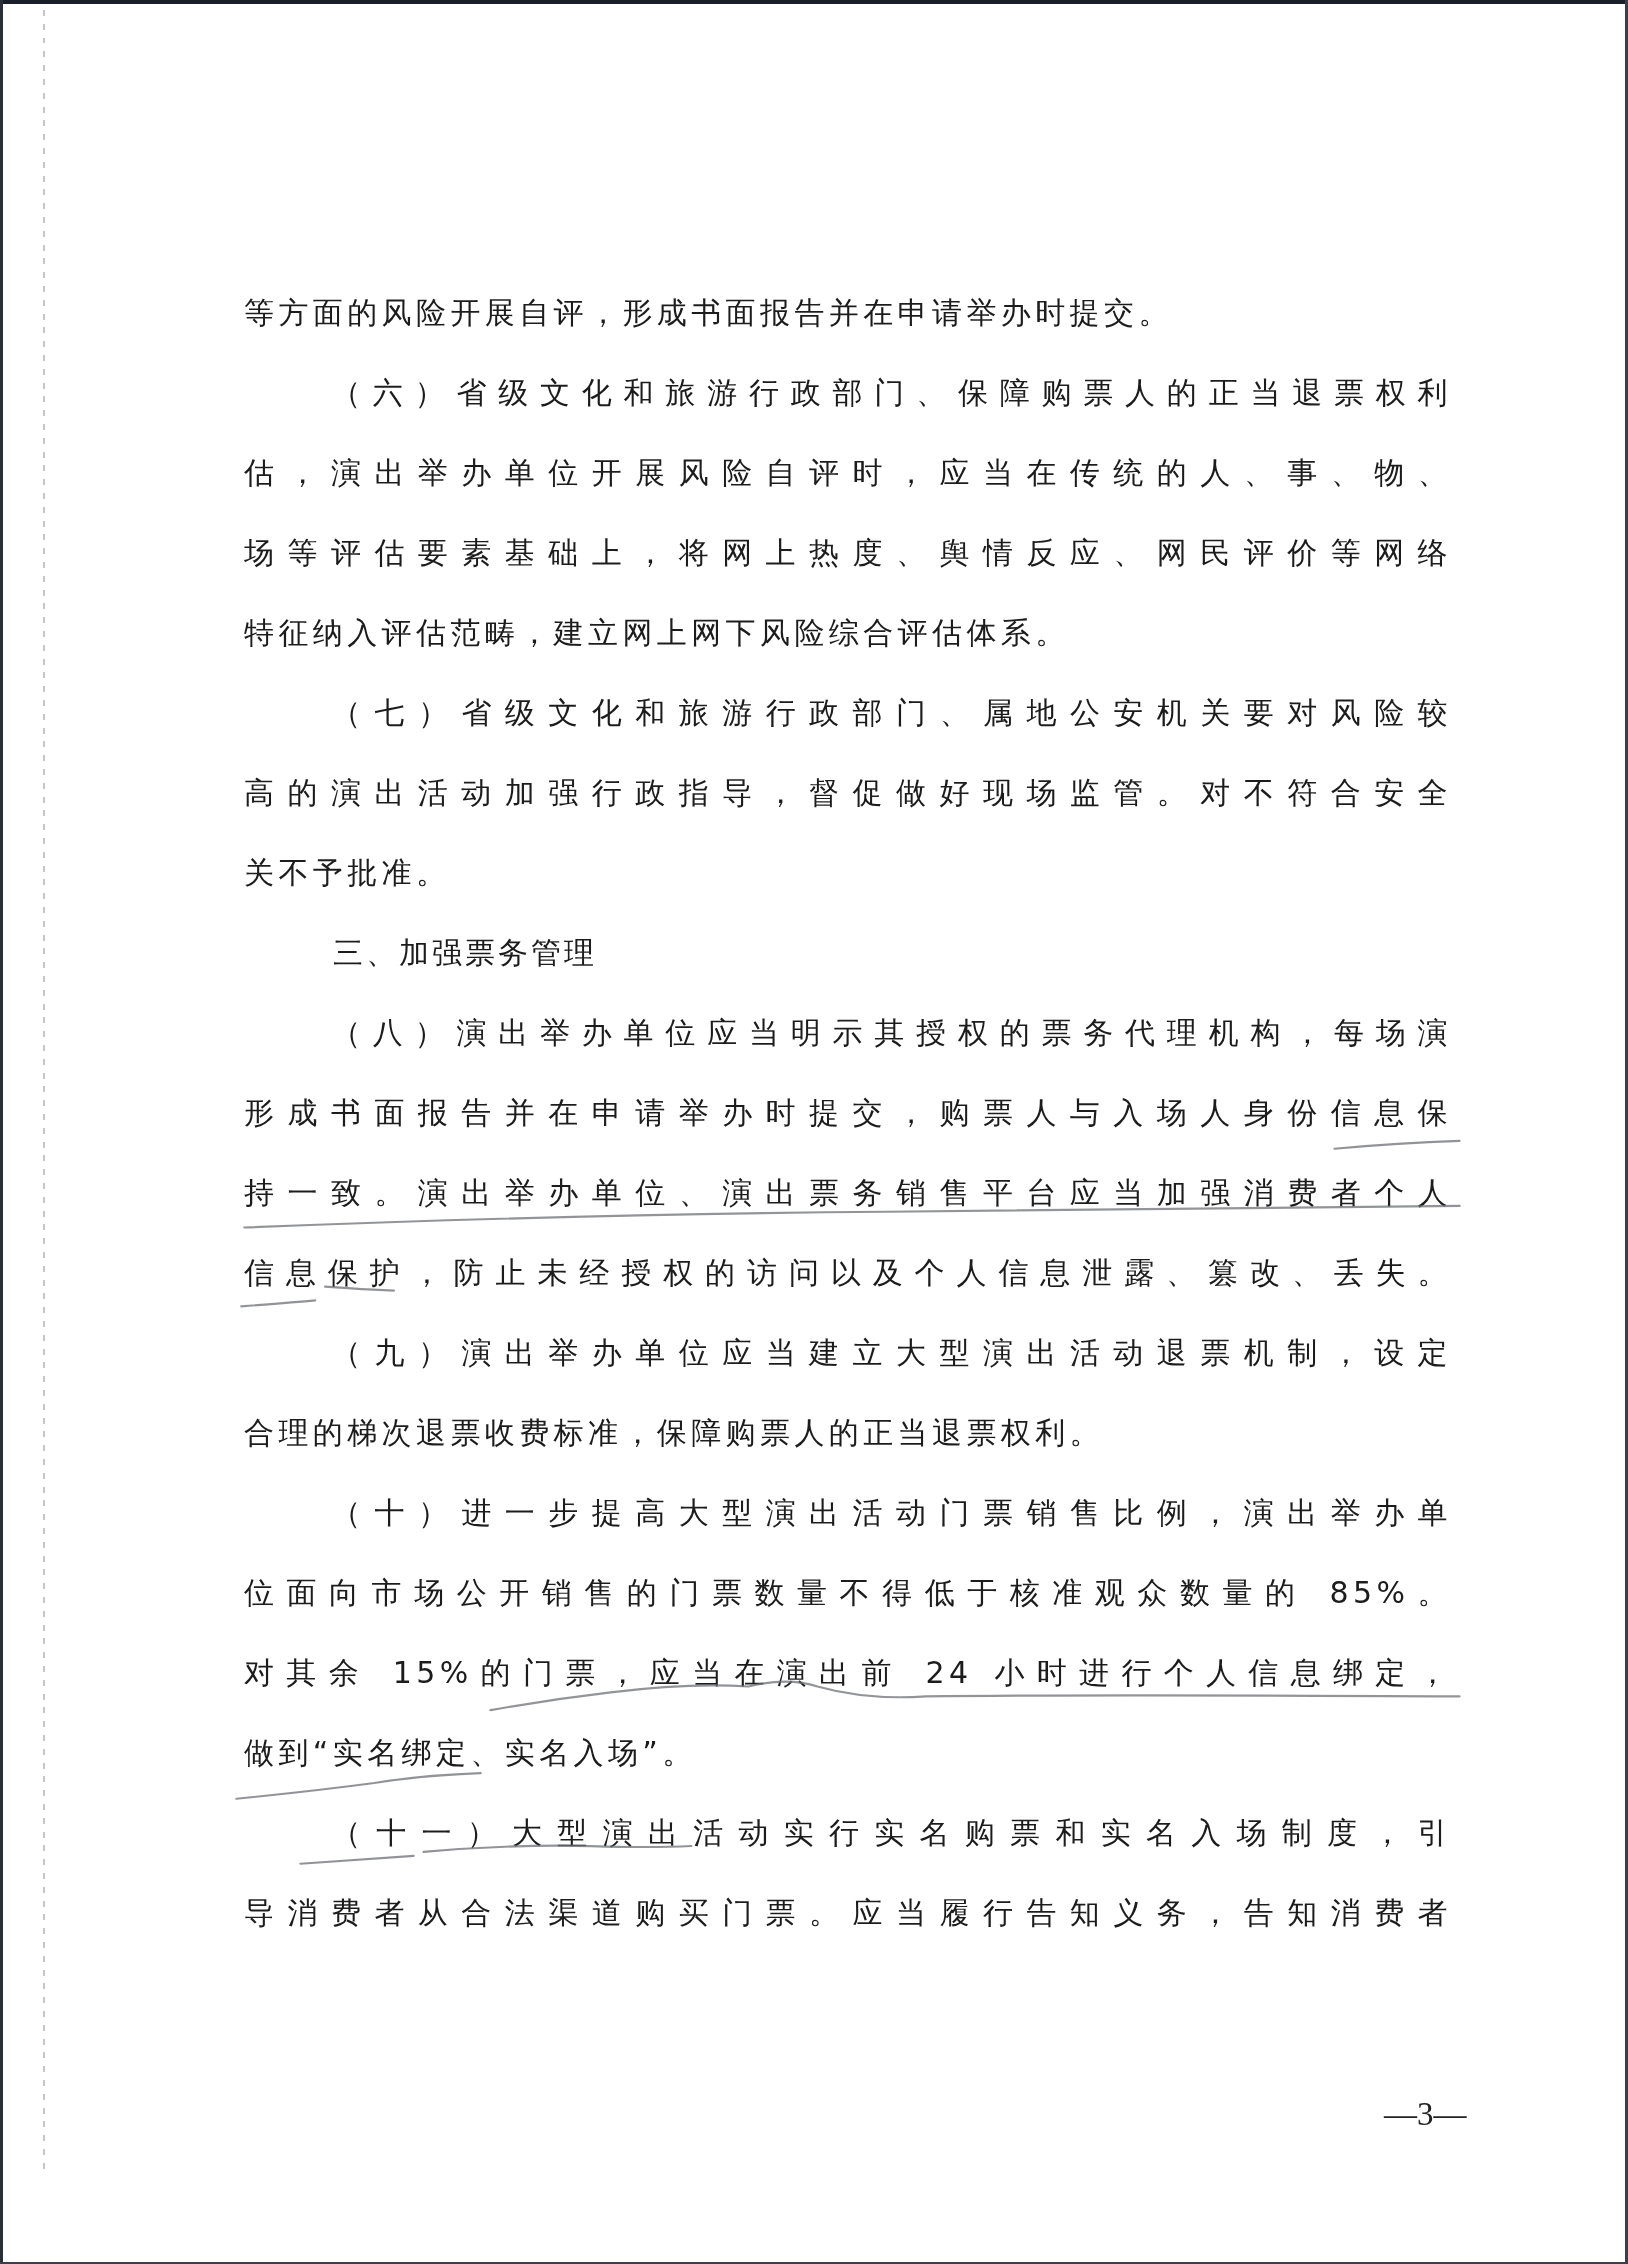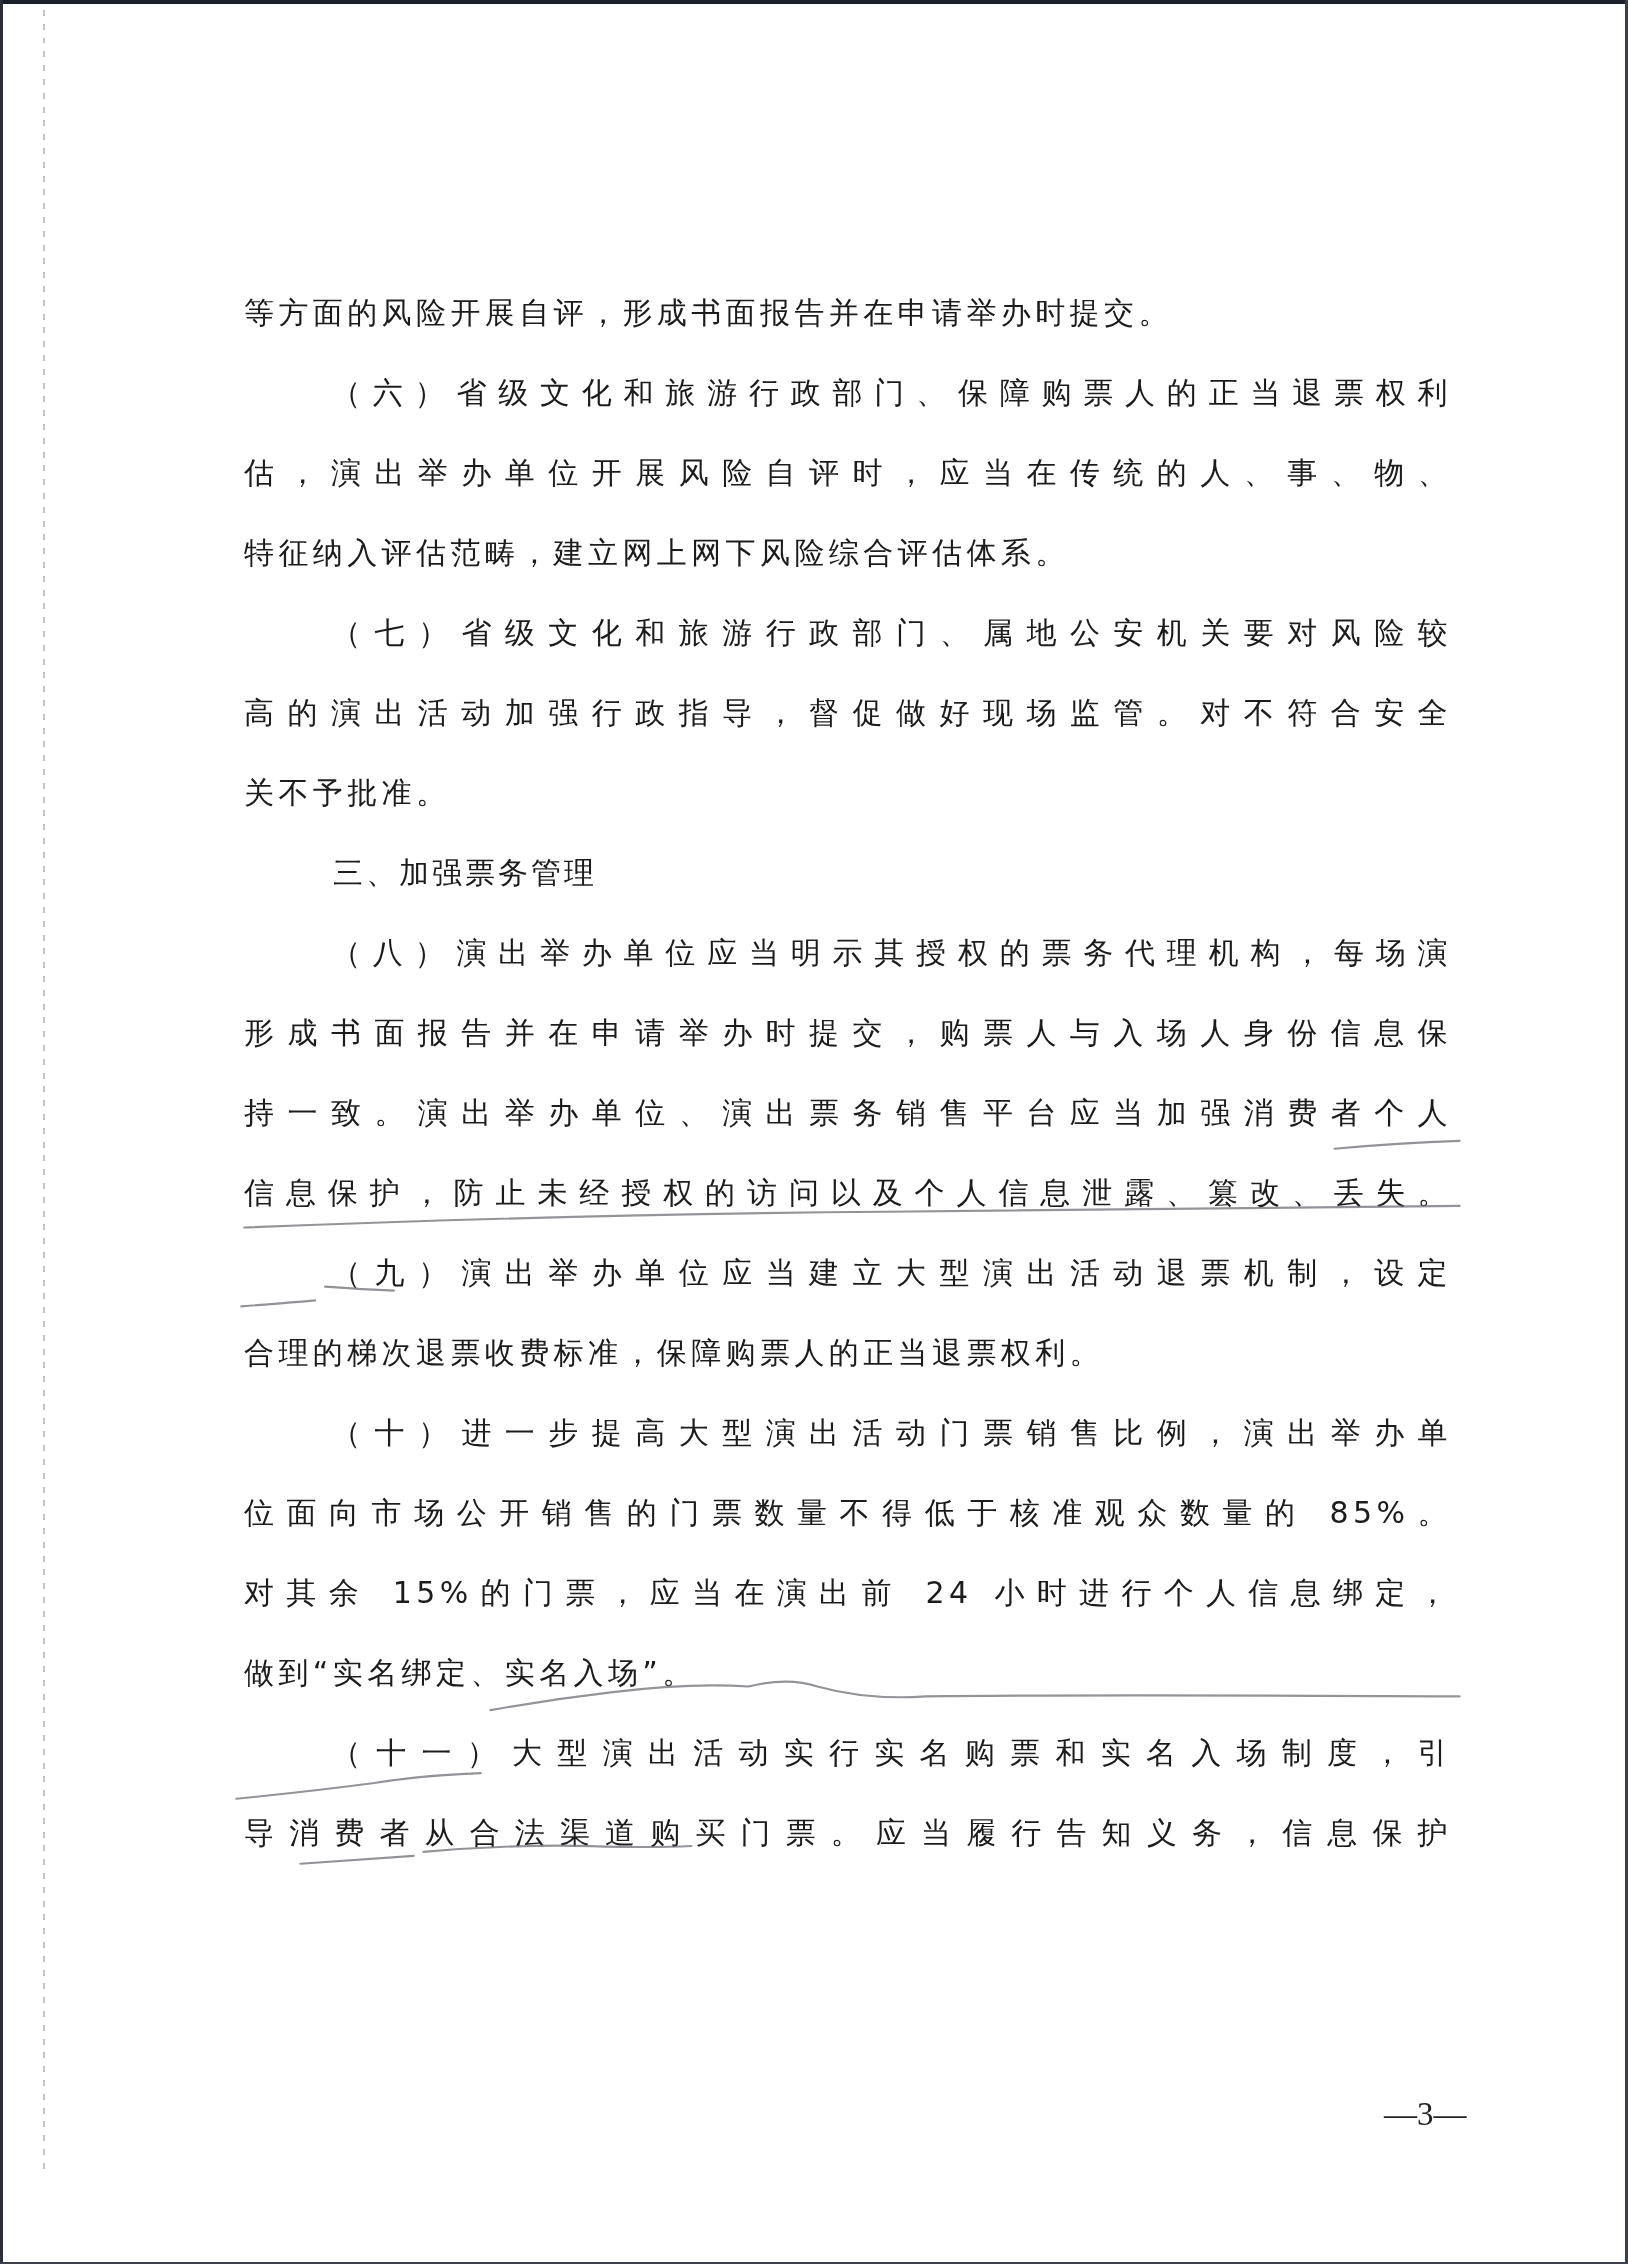--- a/index.html
+++ b/index.html
@@ -56,37 +56,38 @@
 <div class="scan-border-top"></div>
 <div class="scan-border-left"></div>
 <div class="scan-border-right"></div>
 <div class="scan-border-bottom"></div>
 <div class="binding-line"></div>
 
 <div class="page-body">
   <div class="line last">等方面的风险开展自评，形成书面报告并在申请举办时提交。</div>
   <div class="line indent">（六）省级文化和旅游行政部门、保障购票人的正当退票权利</div>
   <div class="line">估，演出举办单位开展风险自评时，应当在传统的人、事、物、</div>
+  <div class="line">场等评估要素基础上，将网上热度、舆情反应、网民评价等网络</div>
   <div class="line last">特征纳入评估范畴，建立网上网下风险综合评估体系。</div>
   <div class="line indent">（七）省级文化和旅游行政部门、属地公安机关要对风险较</div>
   <div class="line">高的演出活动加强行政指导，督促做好现场监管。对不符合安全</div>
   <div class="line last">关不予批准。</div>
   <div class="line heading">三、加强票务管理</div>
   <div class="line indent">（八）演出举办单位应当明示其授权的票务代理机构，每场演</div>
   <div class="line">形成书面报告并在申请举办时提交，购票人与入场人身份信息保</div>
   <div class="line">持一致。演出举办单位、演出票务销售平台应当加强消费者个人</div>
   <div class="line">信息保护，防止未经授权的访问以及个人信息泄露、篡改、丢失。</div>
   <div class="line indent">（九）演出举办单位应当建立大型演出活动退票机制，设定</div>
   <div class="line last">合理的梯次退票收费标准，保障购票人的正当退票权利。</div>
   <div class="line indent">（十）进一步提高大型演出活动门票销售比例，演出举办单</div>
   <div class="line">位面向市场公开销售的门票数量不得低于核准观众数量的 85%。</div>
   <div class="line">对其余 15%的门票，应当在演出前 24 小时进行个人信息绑定，</div>
   <div class="line last">做到“实名绑定、实名入场”。</div>
   <div class="line indent">（十一）大型演出活动实行实名购票和实名入场制度，引</div>
-  <div class="line">导消费者从合法渠道购买门票。应当履行告知义务，信息保护</div>
+  <div class="line">导消费者从合法渠道购买门票。应当履行告知义务，告知消费者</div>
 </div>
 
 <svg class="pencil" width="1628" height="2265" style="left:0;top:0;" viewBox="0 0 1653 2299">
   <g fill="none" stroke="#6e7076" stroke-width="2.2" stroke-linecap="round" opacity="0.75">
     <path d="M1355 1166 Q1420 1160 1482 1158"></path>
     <path d="M248 1246 Q600 1232 900 1230 Q1200 1226 1482 1224"></path>
     <path d="M245 1326 Q300 1322 320 1320"></path>
     <path d="M330 1306 Q370 1309 400 1310"></path>
     <path d="M498 1736 Q560 1725 620 1718 Q700 1708 760 1712 Q800 1702 830 1712 Q880 1726 940 1722 Q1100 1720 1482 1722"></path>
     <path d="M240 1826 Q320 1818 380 1810 Q430 1802 488 1800"></path>

